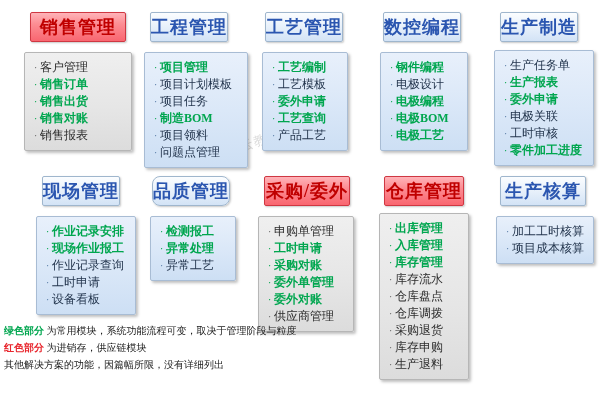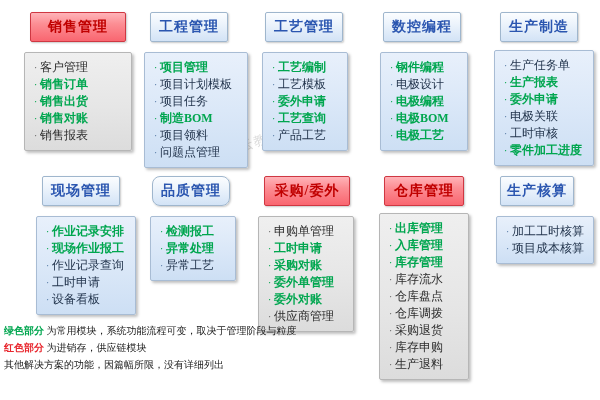--- a/index.html
+++ b/index.html
@@ -8,21 +8,21 @@
     font-family:"Liberation Serif","DejaVu Serif",serif;
     -webkit-font-smoothing:antialiased;
   }
   #stage{position:relative;width:600px;height:400px;}
 
   
   .pill{
     position:absolute;box-sizing:border-box;
     display:flex;align-items:center;justify-content:center;
     height:30px;border-radius:2px;
-    font-size:14px;font-weight:bold;letter-spacing:1px;
+    font-size:18px;font-weight:bold;letter-spacing:1px;
     box-shadow:1px 1px 2px rgba(0,0,0,.22);
   }
   .pill.blue{
     background:linear-gradient(to bottom,#fbfdff 0%,#eaf2fb 45%,#d3e3f6 100%);
     border:1px solid #9fb6cd;color:#2b56b0;
   }
   .pill.red{
     background:linear-gradient(to bottom,#ffb3b8 0%,#fc8d93 40%,#f96670 100%);
     border:1px solid #cf3742;color:#c00000;
   }
@@ -329,21 +329,21 @@
           <li class="normal">
             <span class="dot">·</span>
             <span class="txt">库存申购</span>
           </li>
           <li class="normal">
             <span class="dot">·</span>
             <span class="txt">生产退料</span>
           </li>
         </ul>
       </div>
-      <div class="pill blue" style="left: 500px; top: 176px; width: 74px;">生产核算</div>
+      <div class="pill blue" style="left: 500px; top: 176px; width: 86px;">生产核算</div>
       <div class="listbox blue" style="left: 496px; top: 216px; width: 98px;">
         <ul>
           <li class="normal">
             <span class="dot">·</span>
             <span class="txt">加工工时核算</span>
           </li>
           <li class="normal">
             <span class="dot">·</span>
             <span class="txt">项目成本核算</span>
           </li>

